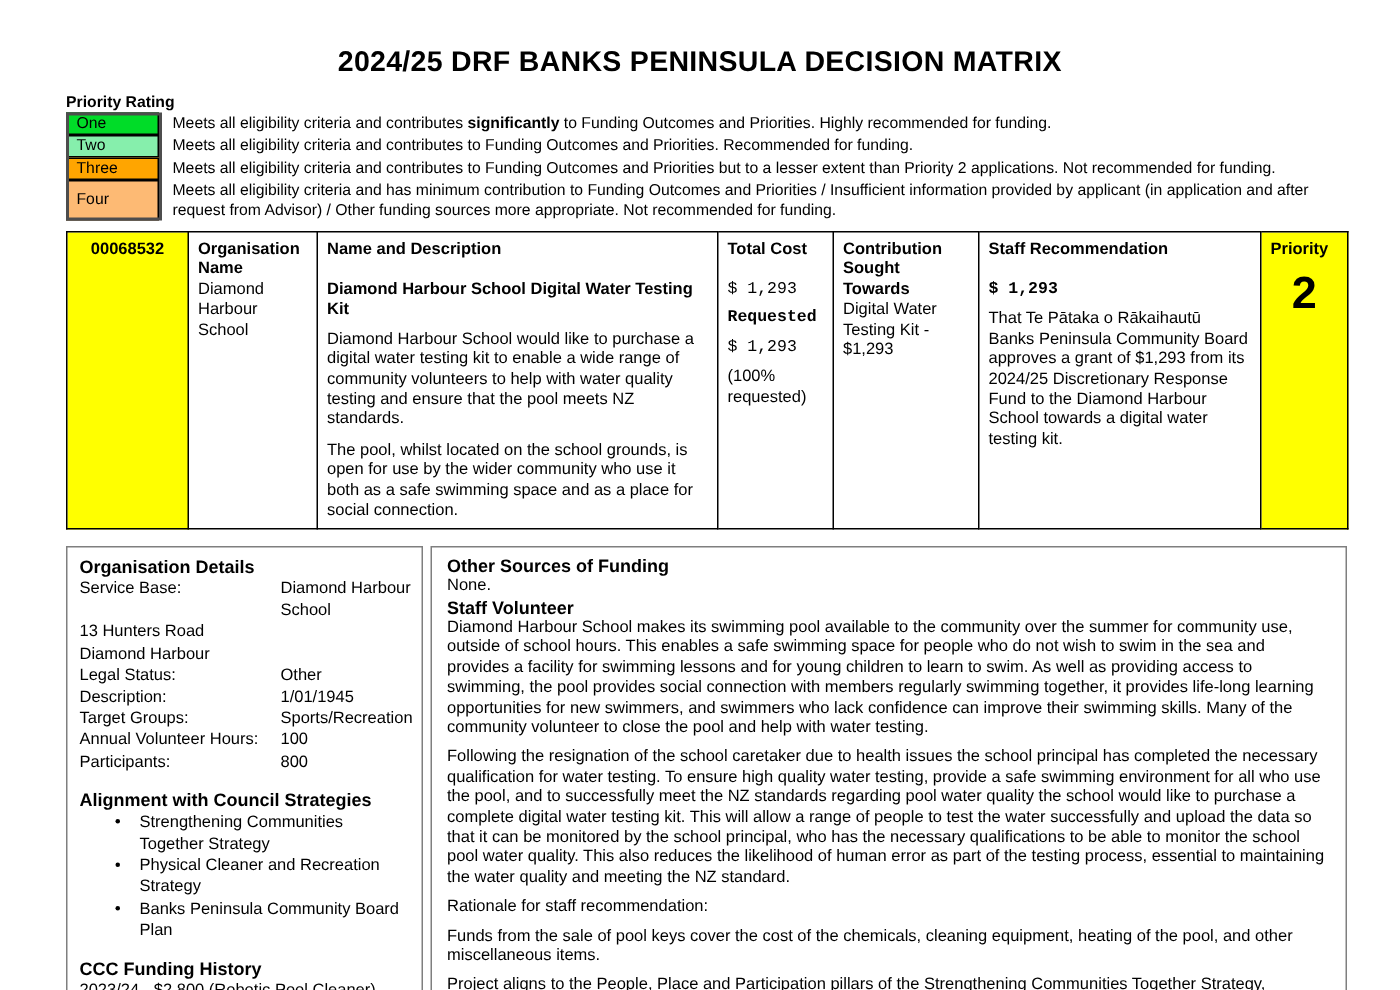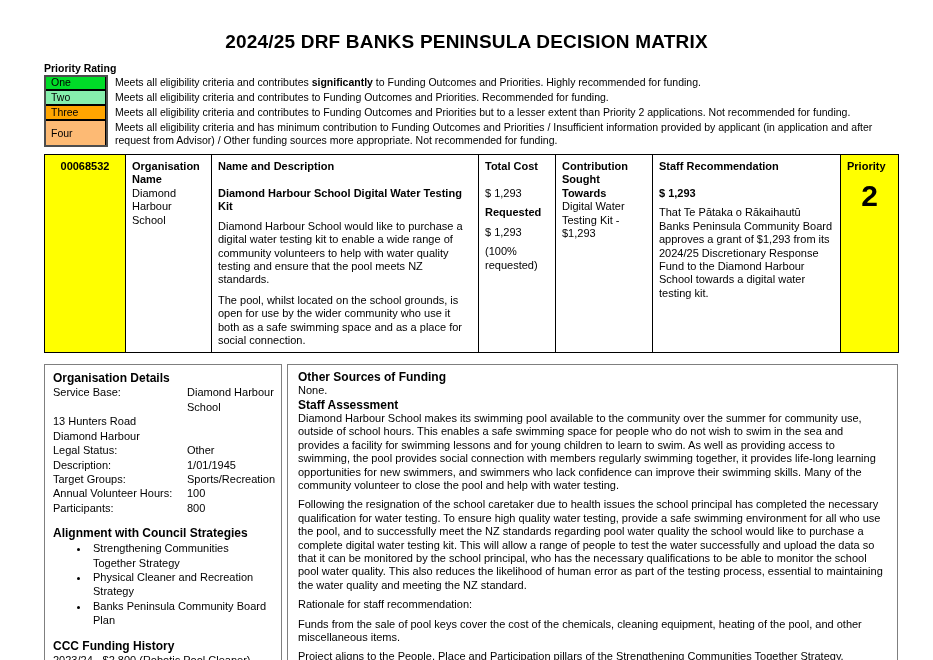--- a/index.html
+++ b/index.html
@@ -21,21 +21,21 @@
   .legend-desc { font-size:10.5px; line-height:13px; padding-top:1px; }
 
   table.matrix { border-collapse:collapse; table-layout:fixed; width:854px; margin-top:7px; }
   table.matrix td { border:1px solid #000; vertical-align:top; padding:5px 6px;
     font-size:11px; line-height:13.4px; }
   .cell-header { font-weight:bold; min-height:27px; }
   td.hl { }
   .id-text { font-weight:bold;text-align:center; }
   .proj-title { font-weight:bold; margin-bottom:6px; }
   .desc-p { margin-bottom:7px; }
-  .cost-line { margin-bottom:6px; }
+  .cost-line { margin-bottom:6px;font-family:Liberation Mono, monospace; }
   .bold { font-weight:bold; }
   .priority-num { font-size:30px; font-weight:bold; text-align:center; margin-top:2px; }
 
   .boxes { display:flex; gap:5px; margin-top:11px; align-items:stretch; }
   .box { border:1px solid #7f7f7f; }
   .box-left { width:238px; padding:6px 8px; min-height:311px; }
   .box-right { flex:1; padding:5px 10px 6px 10px; min-height:311px; }
   .box-h { font-size:12px; font-weight:bold; }
   .od-grid { display:grid; grid-template-columns:134px 1fr; font-size:11px; line-height:14.4px; }
   .od-full { grid-column:1 / span 2; }
@@ -146,21 +146,21 @@
         <li>Banks Peninsula Community Board Plan</li>
       </ul>
       <div class="sub-h">CCC Funding History</div>
       <div class="hist-line">2023/24 - $2,800 (Robotic Pool Cleaner) SCF</div>
 
     </div>
 
     <div class="box box-right">
       <div class="rp-h">Other Sources of Funding</div>
       <div class="rp-none">None.</div>
-      <div class="rp-h">Staff Assessment</div>
+      <div class="rp-h">Staff Volunteer</div>
       <div class="rp-p">Diamond Harbour School makes its swimming pool available to the community over the summer for community use, outside of school hours. This enables a safe swimming space for people who do not wish to swim in the sea and provides a facility for swimming lessons and for young children to learn to swim. As well as providing access to swimming, the pool provides social connection with members regularly swimming together, it provides life-long learning opportunities for new swimmers, and swimmers who lack confidence can improve their swimming skills. Many of the community volunteer to close the pool and help with water testing.</div>
       <div class="rp-p">Following the resignation of the school caretaker due to health issues the school principal has completed the necessary qualification for water testing. To ensure high quality water testing, provide a safe swimming environment for all who use the pool, and to successfully meet the NZ standards regarding pool water quality the school would like to purchase a complete digital water testing kit. This will allow a range of people to test the water successfully and upload the data so that it can be monitored by the school principal, who has the necessary qualifications to be able to monitor the school pool water quality. This also reduces the likelihood of human error as part of the testing process, essential to maintaining the water quality and meeting the NZ standard.</div>
       <div class="rp-p">Rationale for staff recommendation:</div>
       <div class="rp-p">Funds from the sale of pool keys cover the cost of the chemicals, cleaning equipment, heating of the pool, and other miscellaneous items.</div>
       <div class="rp-p">Project aligns to the People, Place and Participation pillars of the Strengthening Communities Together Strategy, specifically by providing access to recreational opportunities, enhancing wellbeing and community connection, providing lifelong learning opportunities, and encouraging volunteering.</div>
 
     </div>
   </div>
 
 </div>

